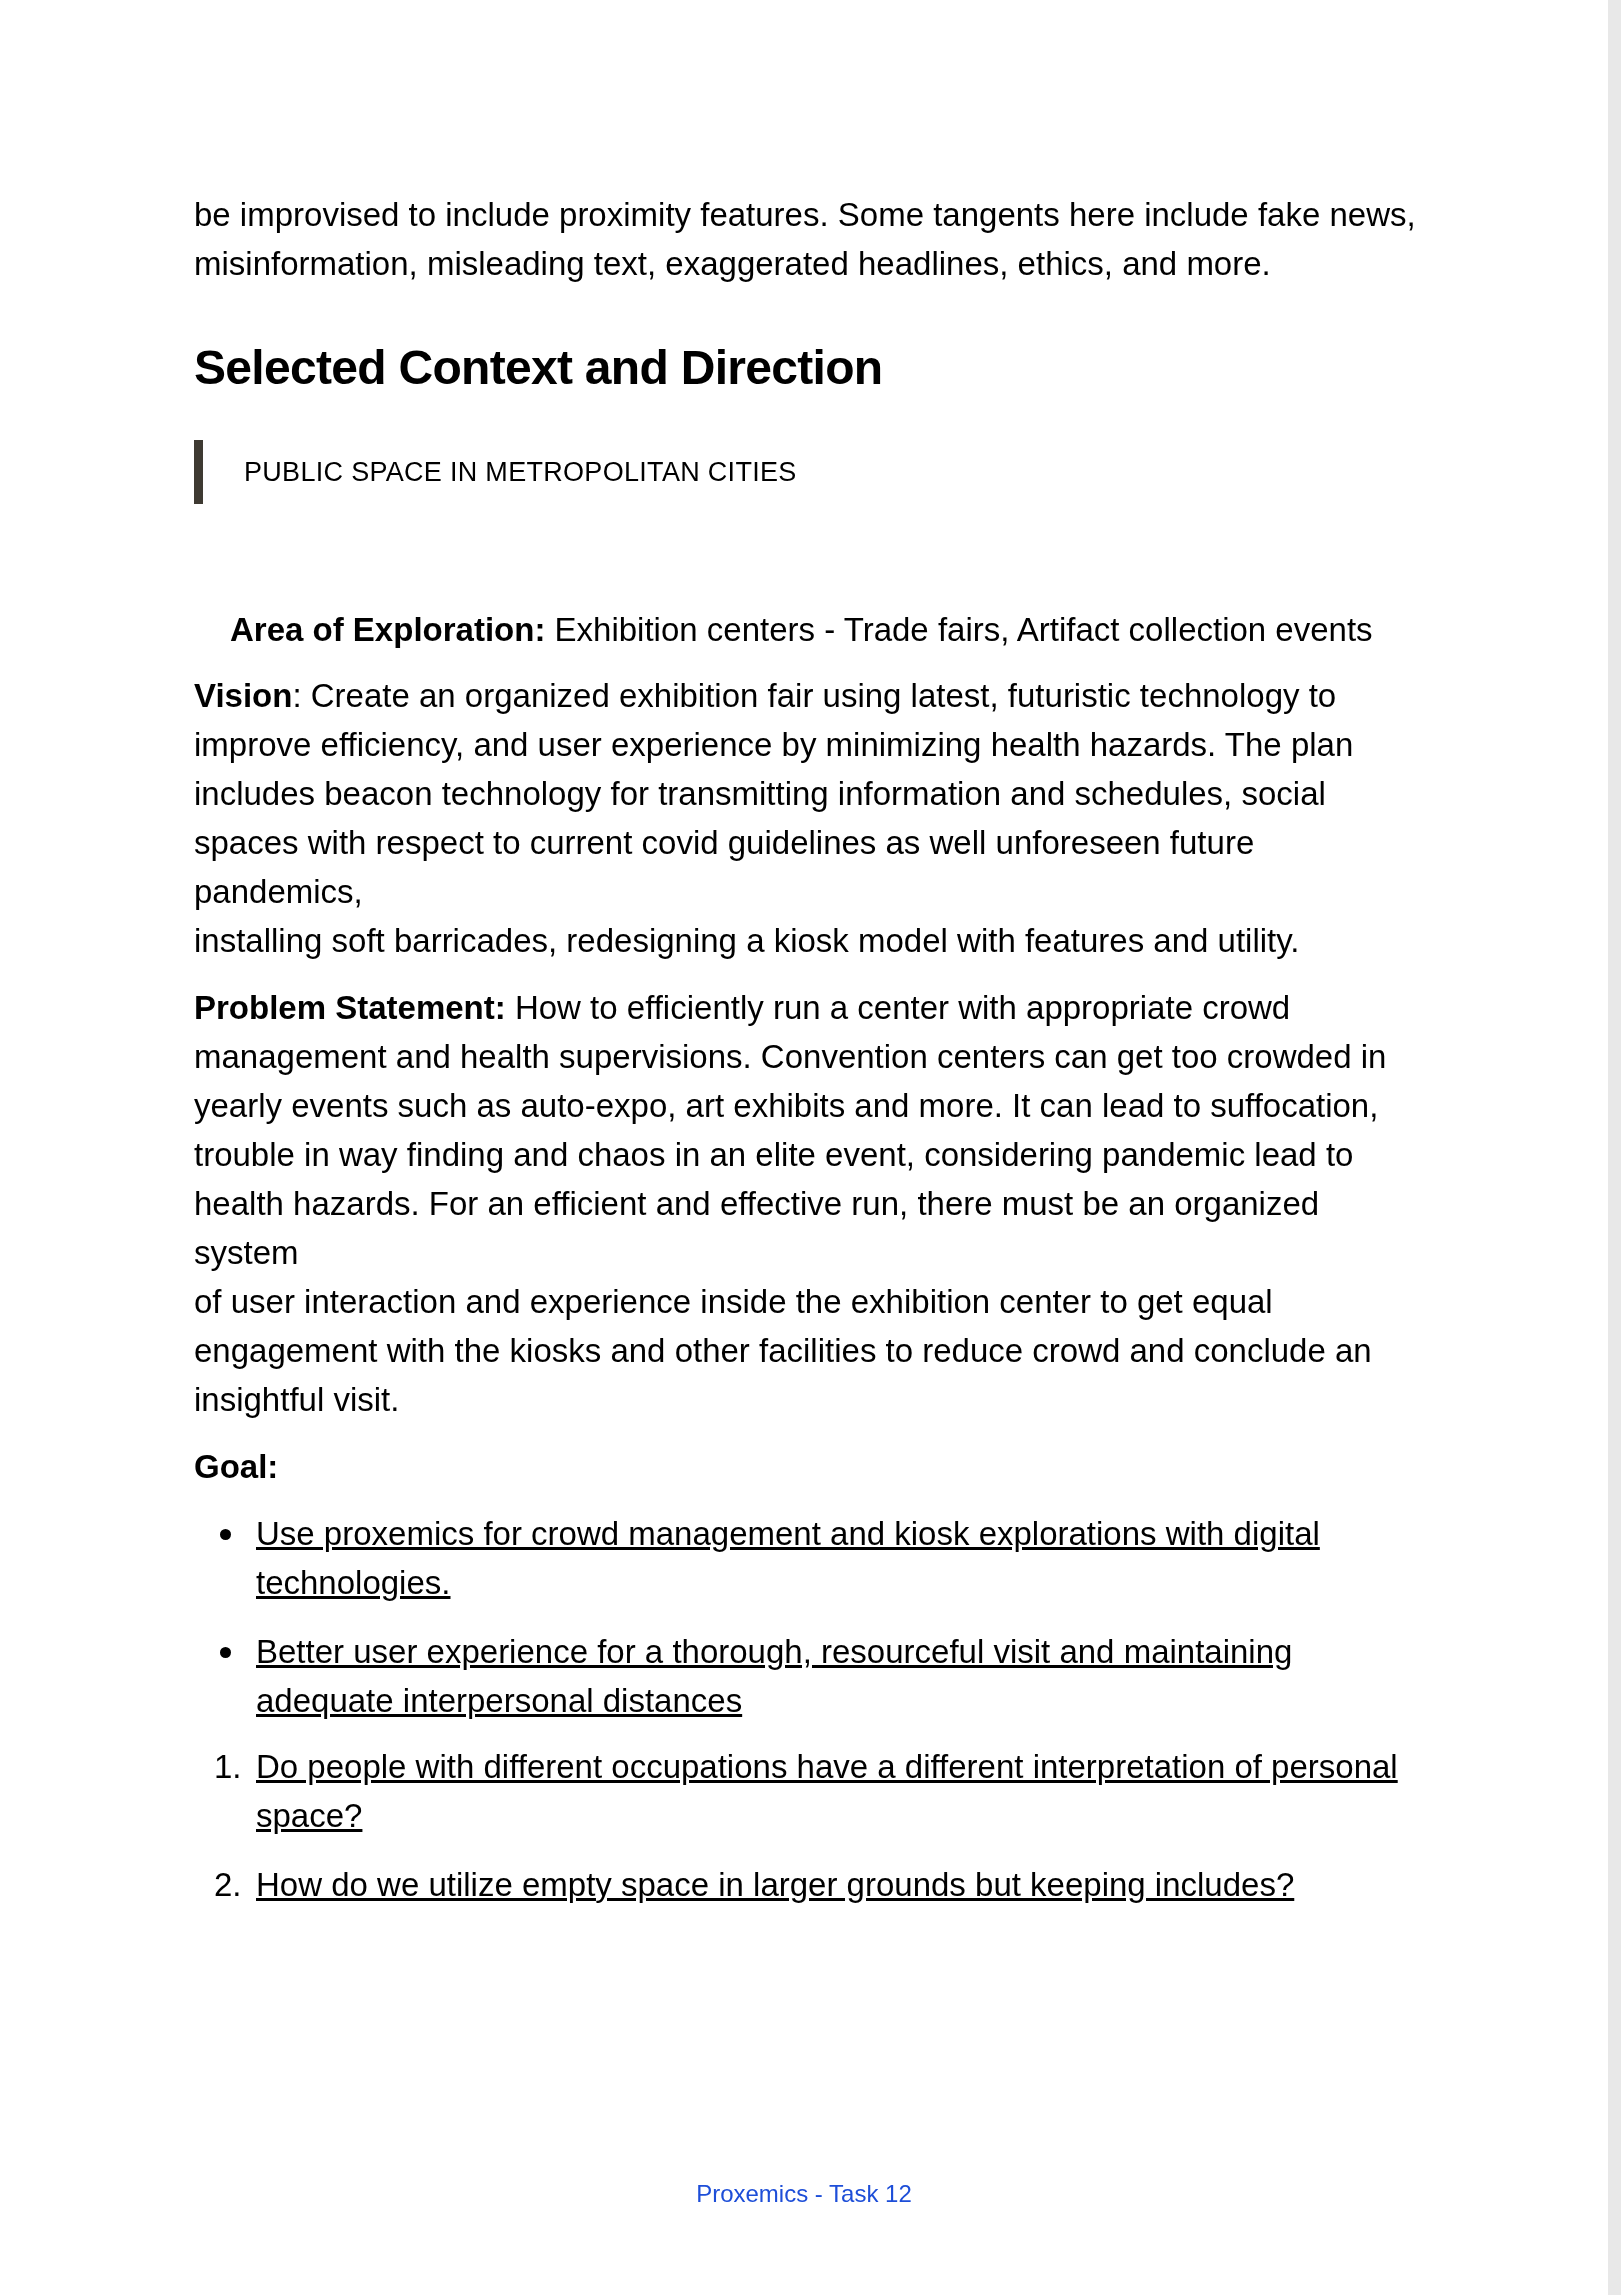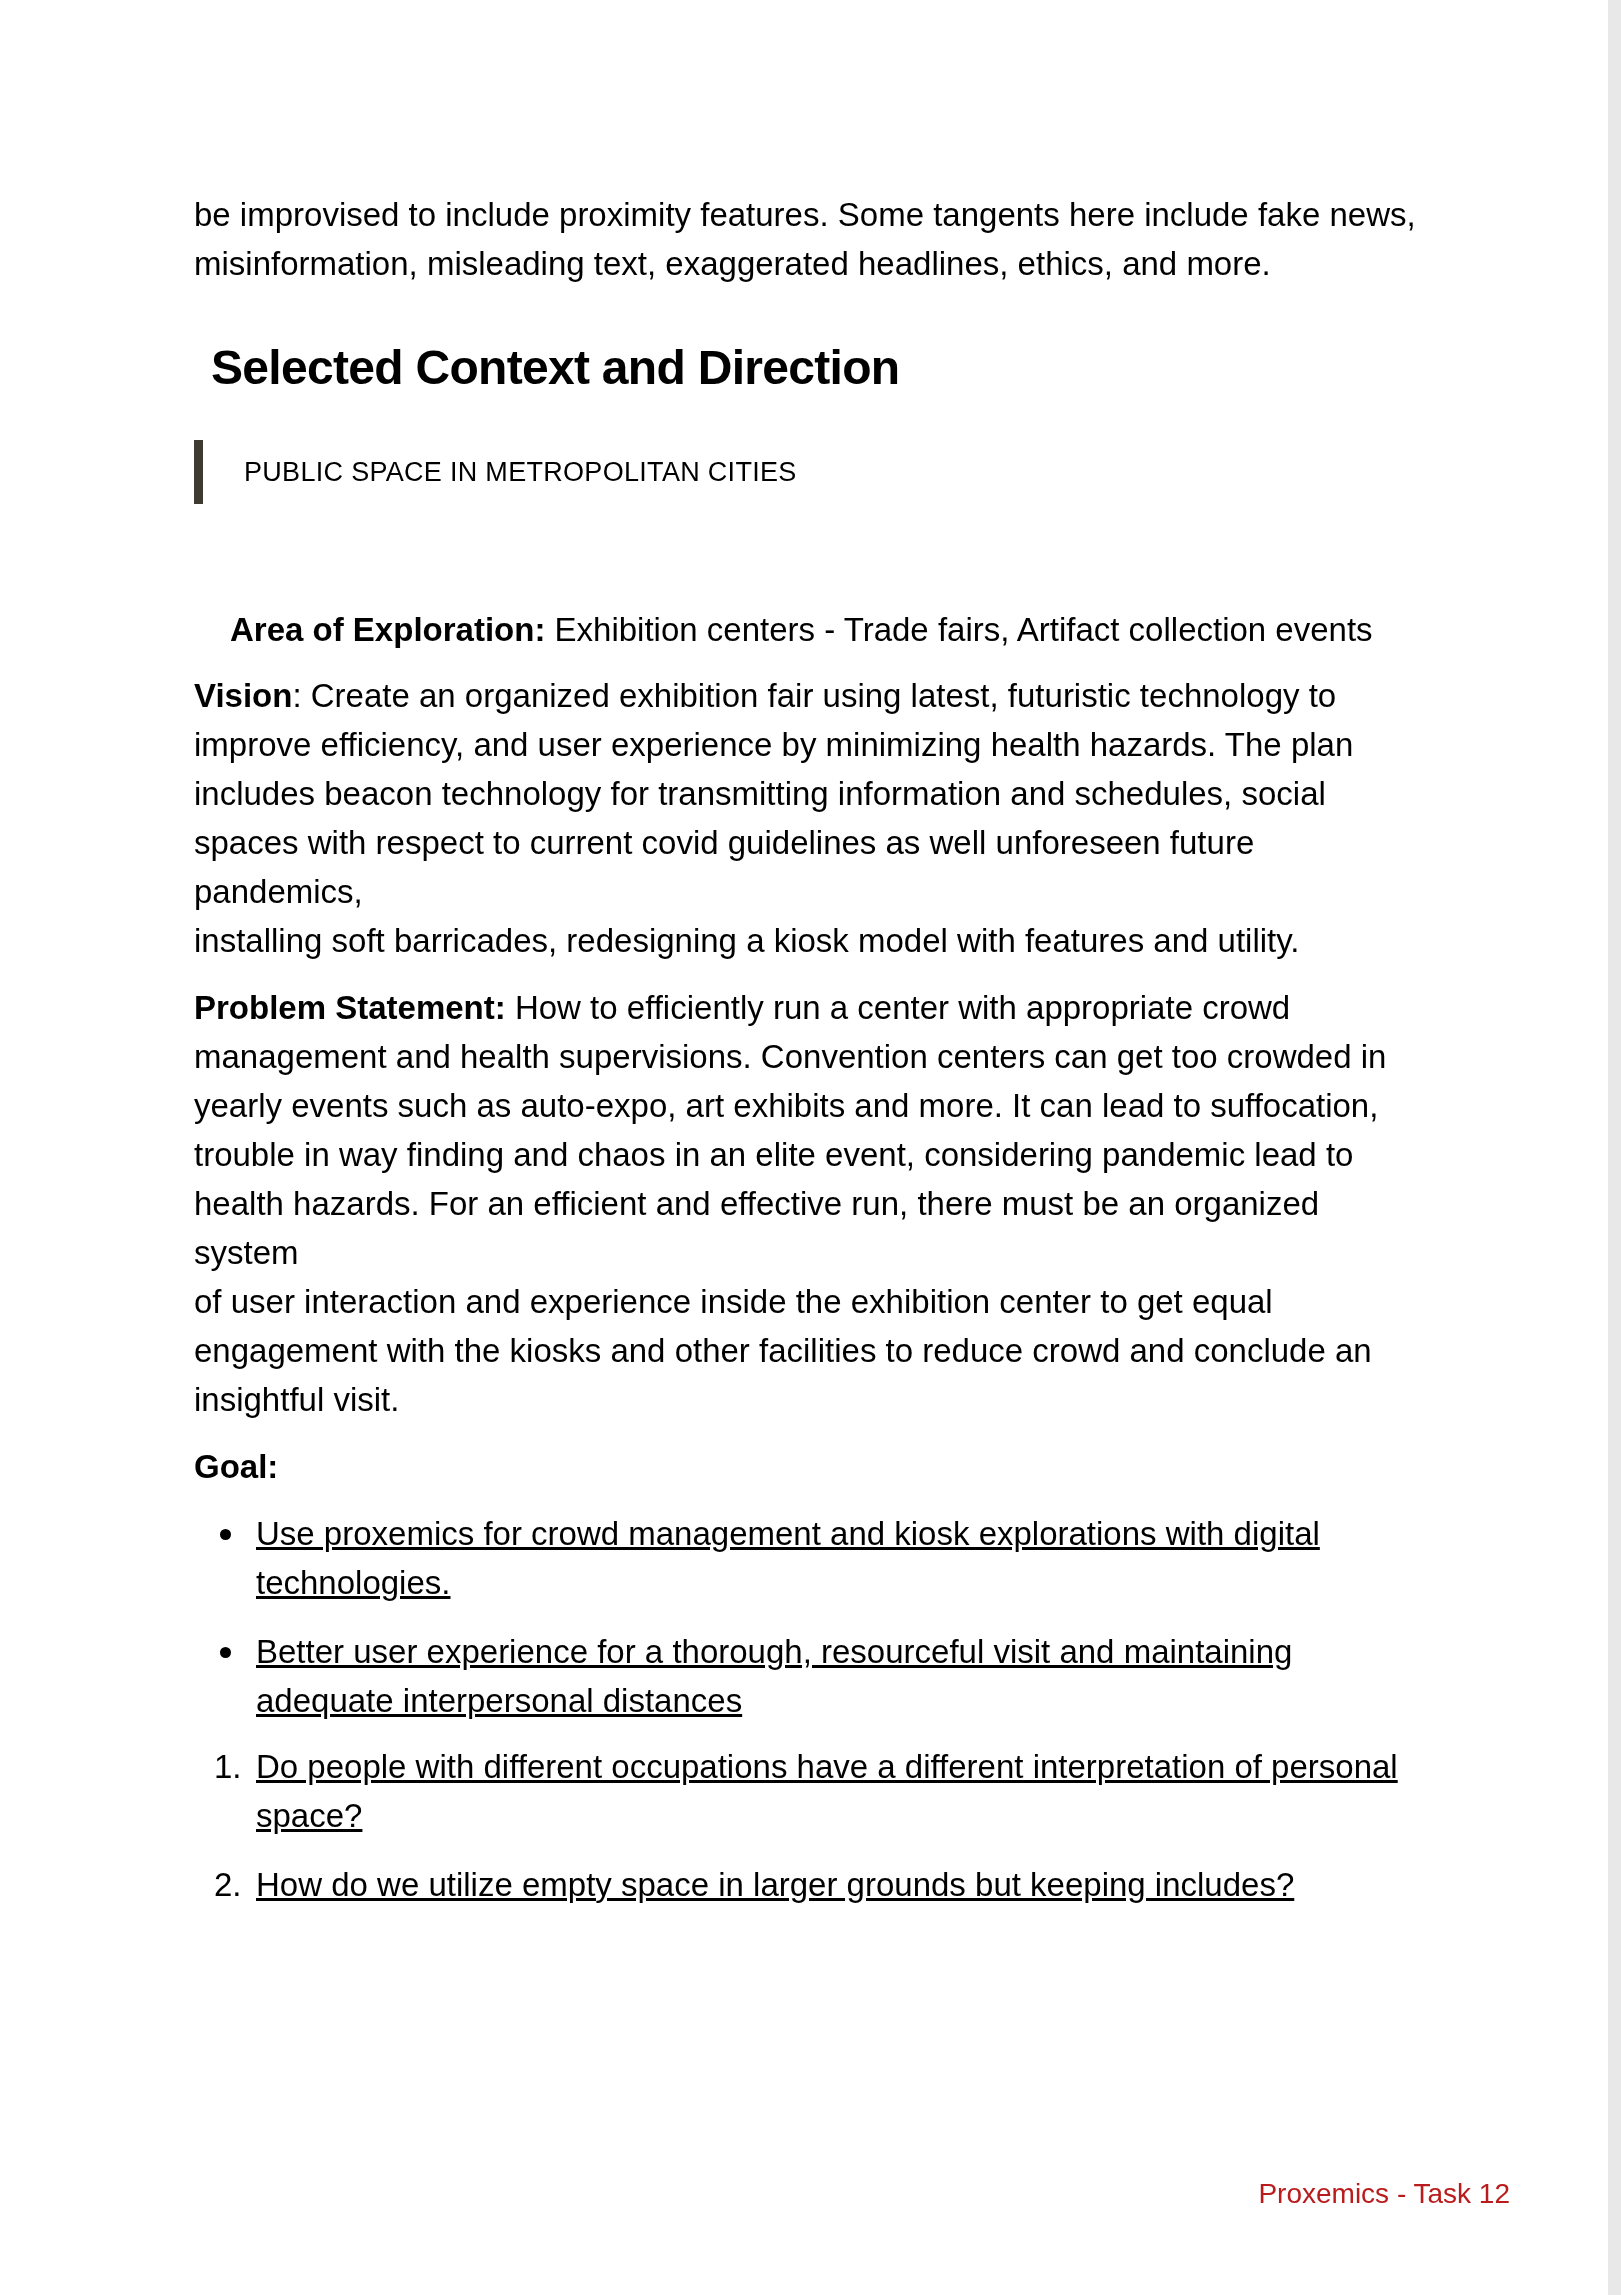--- a/index.html
+++ b/index.html
@@ -18,21 +18,21 @@
     font-size: 33px;
     line-height: 49px;
     margin: 0;
   }
   .pre { white-space: pre-line; }
   .lead { font-weight: bold; }
   h1.doc-h1 {
     font-size: 48px;
     line-height: 56px;
     font-weight: bold;
-    margin: 17px;
+    margin: 0;
     letter-spacing: -0.7px;
   }
   h1.h1-context { margin-top: 52px; }
   h1.h1-probing { margin-top: 47px; }
   .quote-block {
     margin-top: 44px;
     border-left: 9.2px solid #3e3a32;
     padding: 7.9px 0 7.9px 41px;
     font-size: 27px;
     line-height: 48px;
@@ -71,24 +71,24 @@
     position: absolute;
     left: 20px;
     top: 0;
   }
   .doc-footer {
     position: absolute;
     left: 98px;
     right: 98px;
     top: 2178px;
     display: flex;
-    justify-content: flex-end;
-    font-size: 28px;
+    justify-content: center;
+    font-size: 24px;
     line-height: 31px;
-    color: #b91c1c;
+    color: #1d4ed8;
   }
 </style>
 </head>
 <body>
 
 <div class="page">
 
   <p class="body-text pre">be improvised to include proximity features. Some tangents here include fake news,
 misinformation, misleading text, exaggerated headlines, ethics, and more.</p>
 

